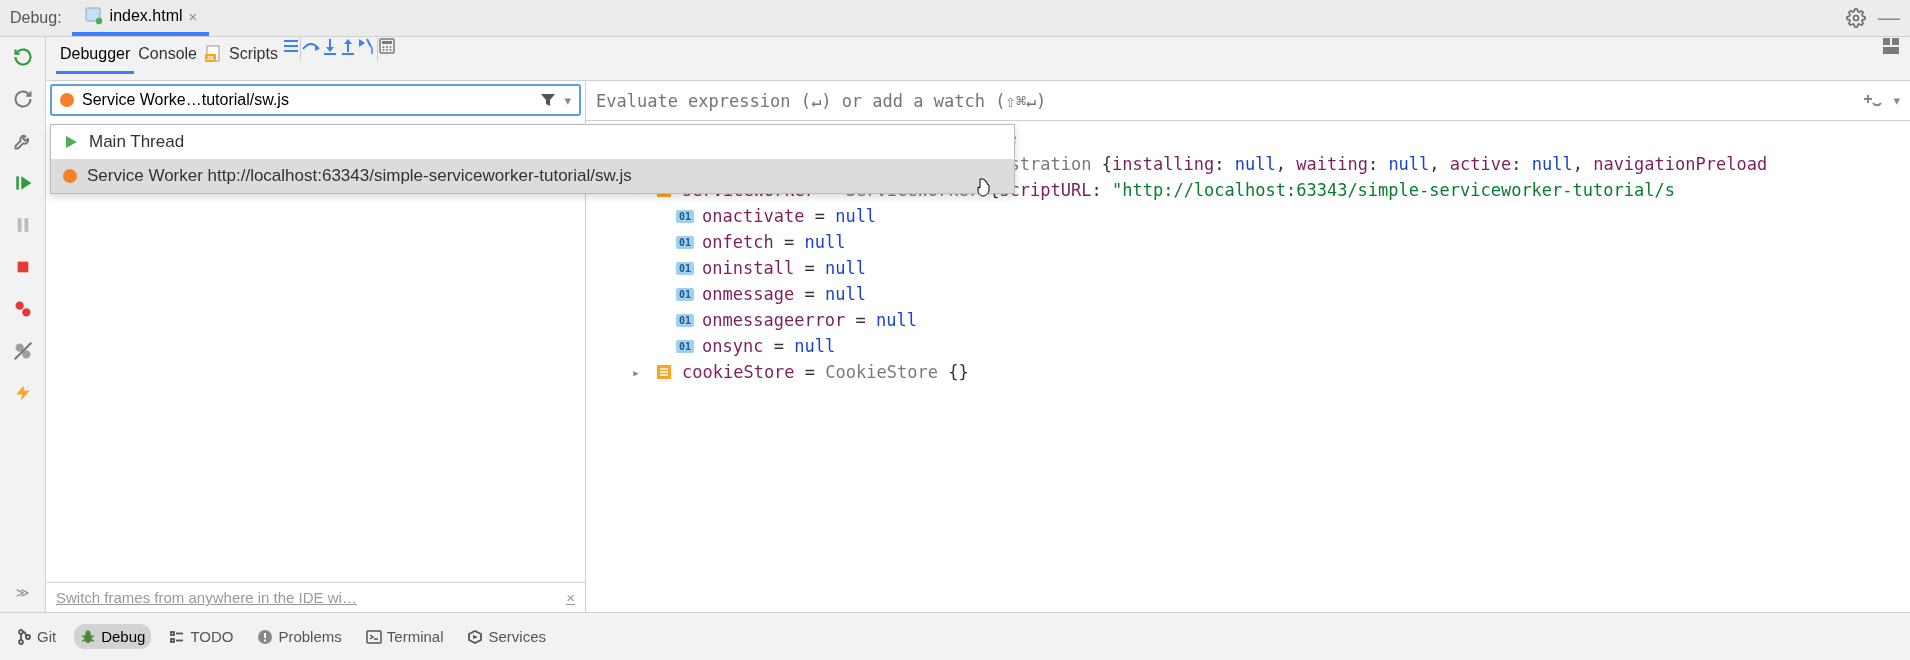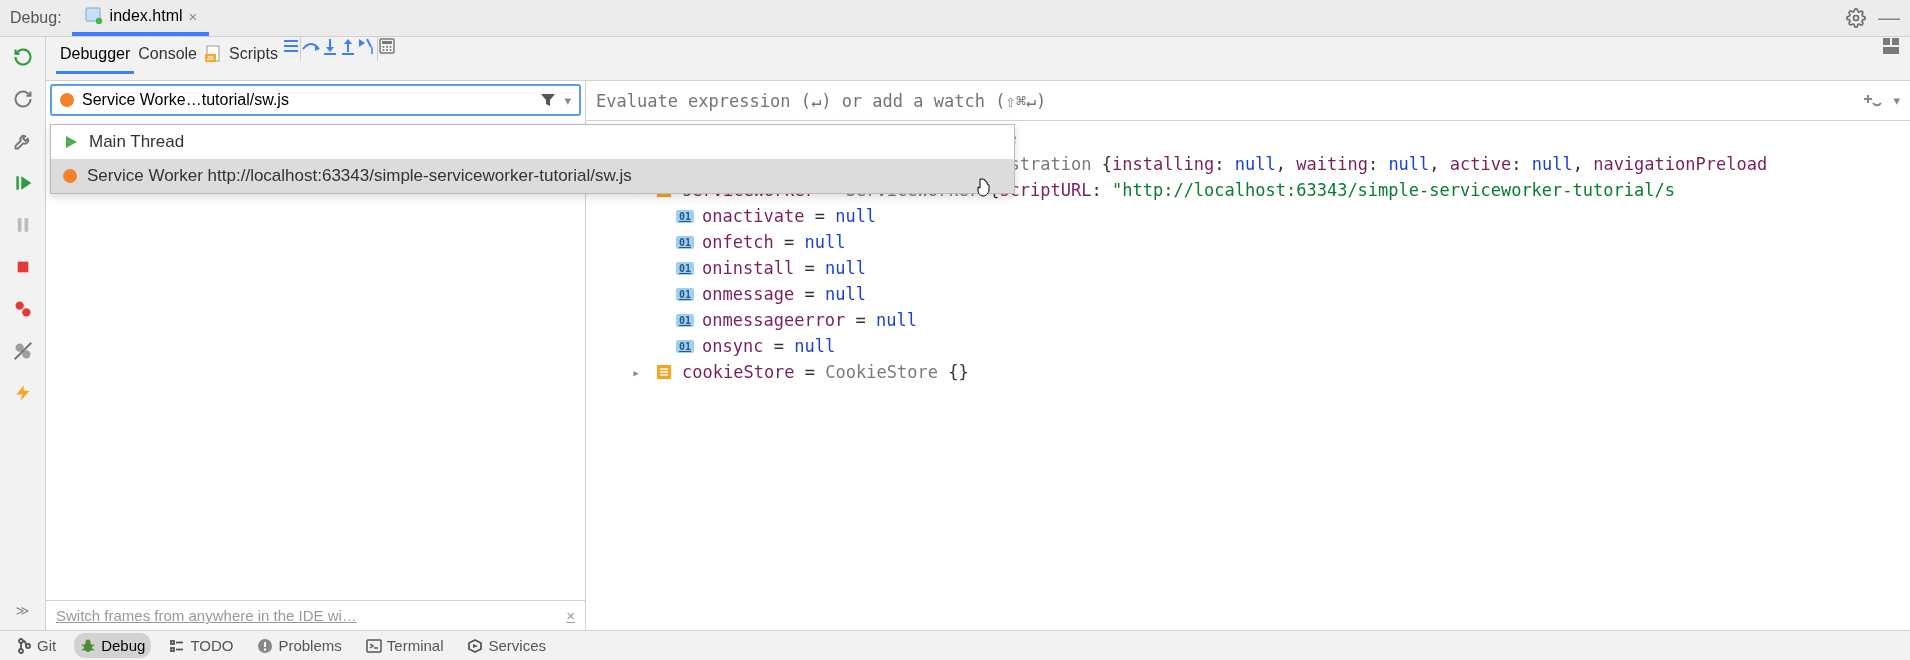--- a/index.html
+++ b/index.html
@@ -130,38 +130,38 @@
 .vars-tree {
   flex:1; overflow:auto;
   font-family: Menlo, Consolas, monospace;
   font-size:17px; padding: 4px 0;
 }
 .tree-row { display:flex; align-items:center; gap:8px; padding: 3px 0 3px 18px; white-space:nowrap; min-width: 100%; }
 .tree-row.depth1 { padding-left: 46px; }
 .tree-row.depth2 { padding-left: 68px; }
 .expand { color:#888; width:14px; display:inline-block; font-size:13px; }
 .obj-badge { display:inline-flex; width:20px; height:20px; align-items:center; justify-content:center; }
-.zero-badge { background:#9ed0f0; color:#2b5880; font-size:10px; font-weight:bold; border-radius:2px; padding:1px 3px;text-decoration:underline; }
+.zero-badge { background:#9ed0f0; color:#2b5880; font-size:10px; font-weight:bold; border-radius:2px; padding:1px 3px; }
 .val-name { color:#7a1f5c; }
 .eq { color:#333; }
 .val-type { color:#7a7a7a; }
 .val-obj { color:#333; }
 .key { color:#7a1f5c; }
 .nul { color:#1a40d8; }
 .str { color:#0a7c2f; }
 .scope-text { color:#6e6e6e; }
 .frames-footer {
   margin-top: auto;
   border-top: 1px solid #d0d0d0;
   padding: 6px 10px; font-size:15px; color:#999;
   display:flex; align-items:center; gap:0;text-decoration:underline;
 }
 .footer-close { margin-left:auto; color:#999; cursor:pointer; }
 .bottom-bar {
-  height:30px;
+  height:48px;
   background:#f2f2f2;
   border-top:1px solid #d0d0d0;
   display:flex; align-items:center; gap:16px;
   padding: 0 10px;
   font-size:15px; color:#555;
 }
 .bottom-item { display:flex; align-items:center; gap:5px; cursor:pointer; padding: 4px 6px; }
 .bottom-item.active { background:#d2d2d2; color:#000; border-radius:11px; }
 svg { display:block; }
 </style>

